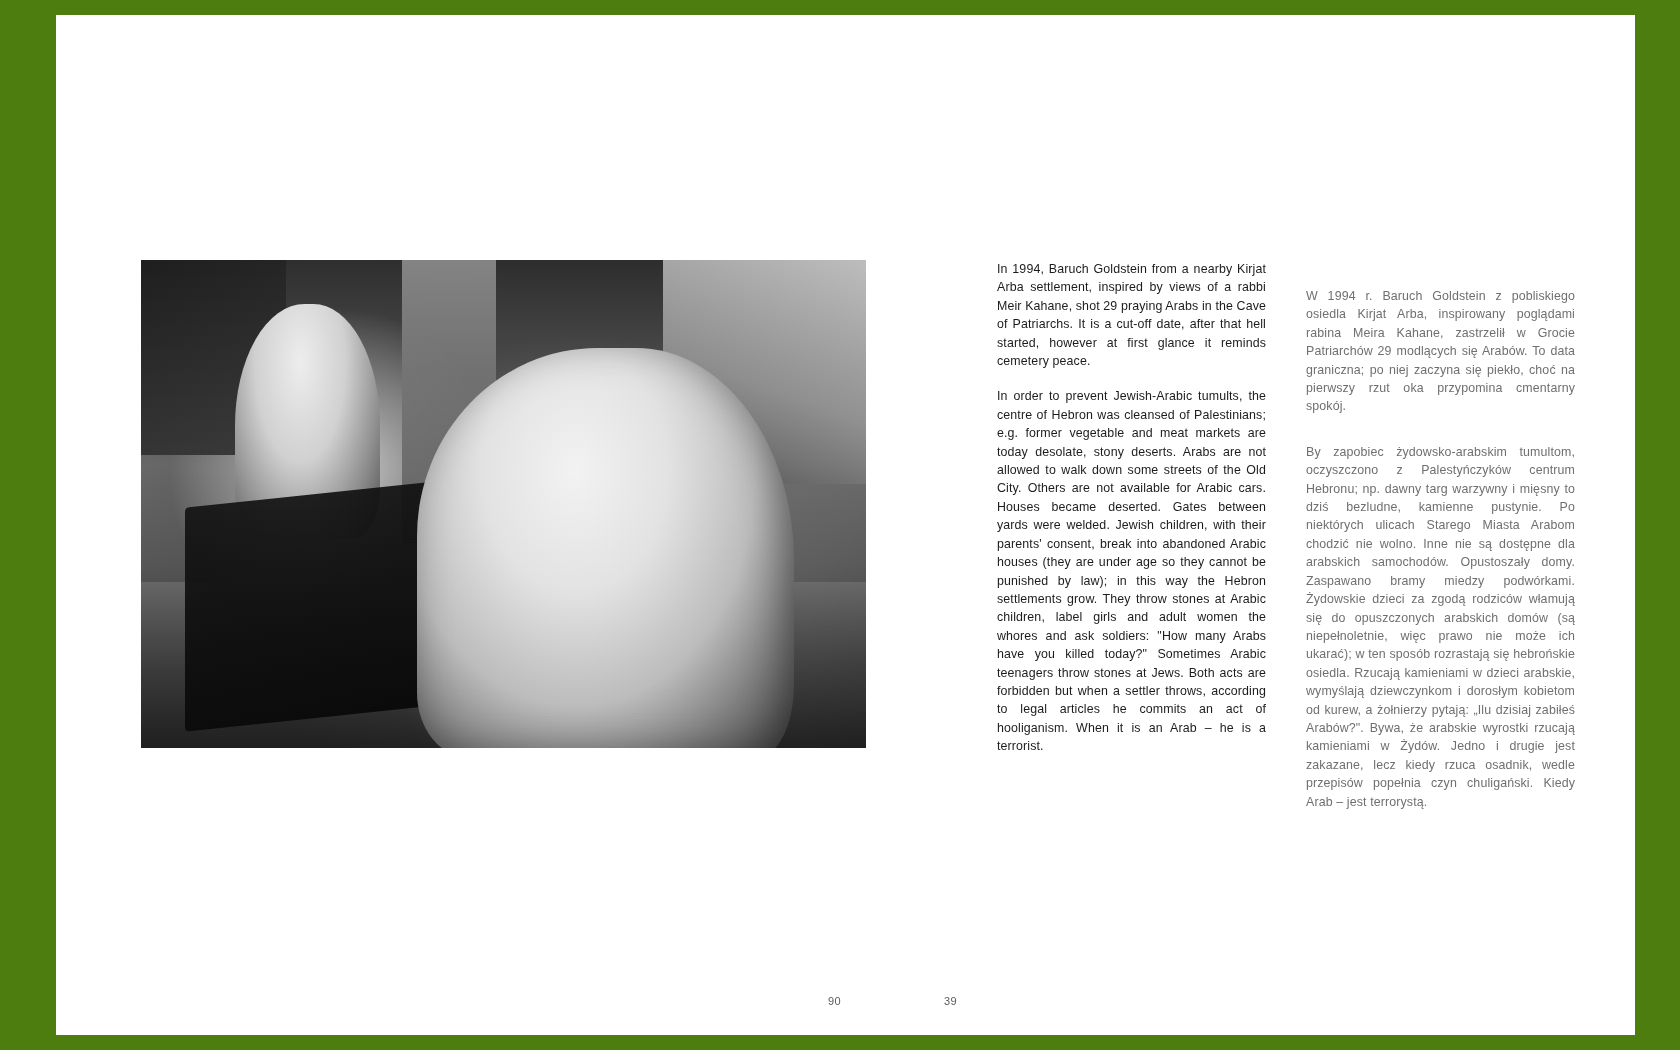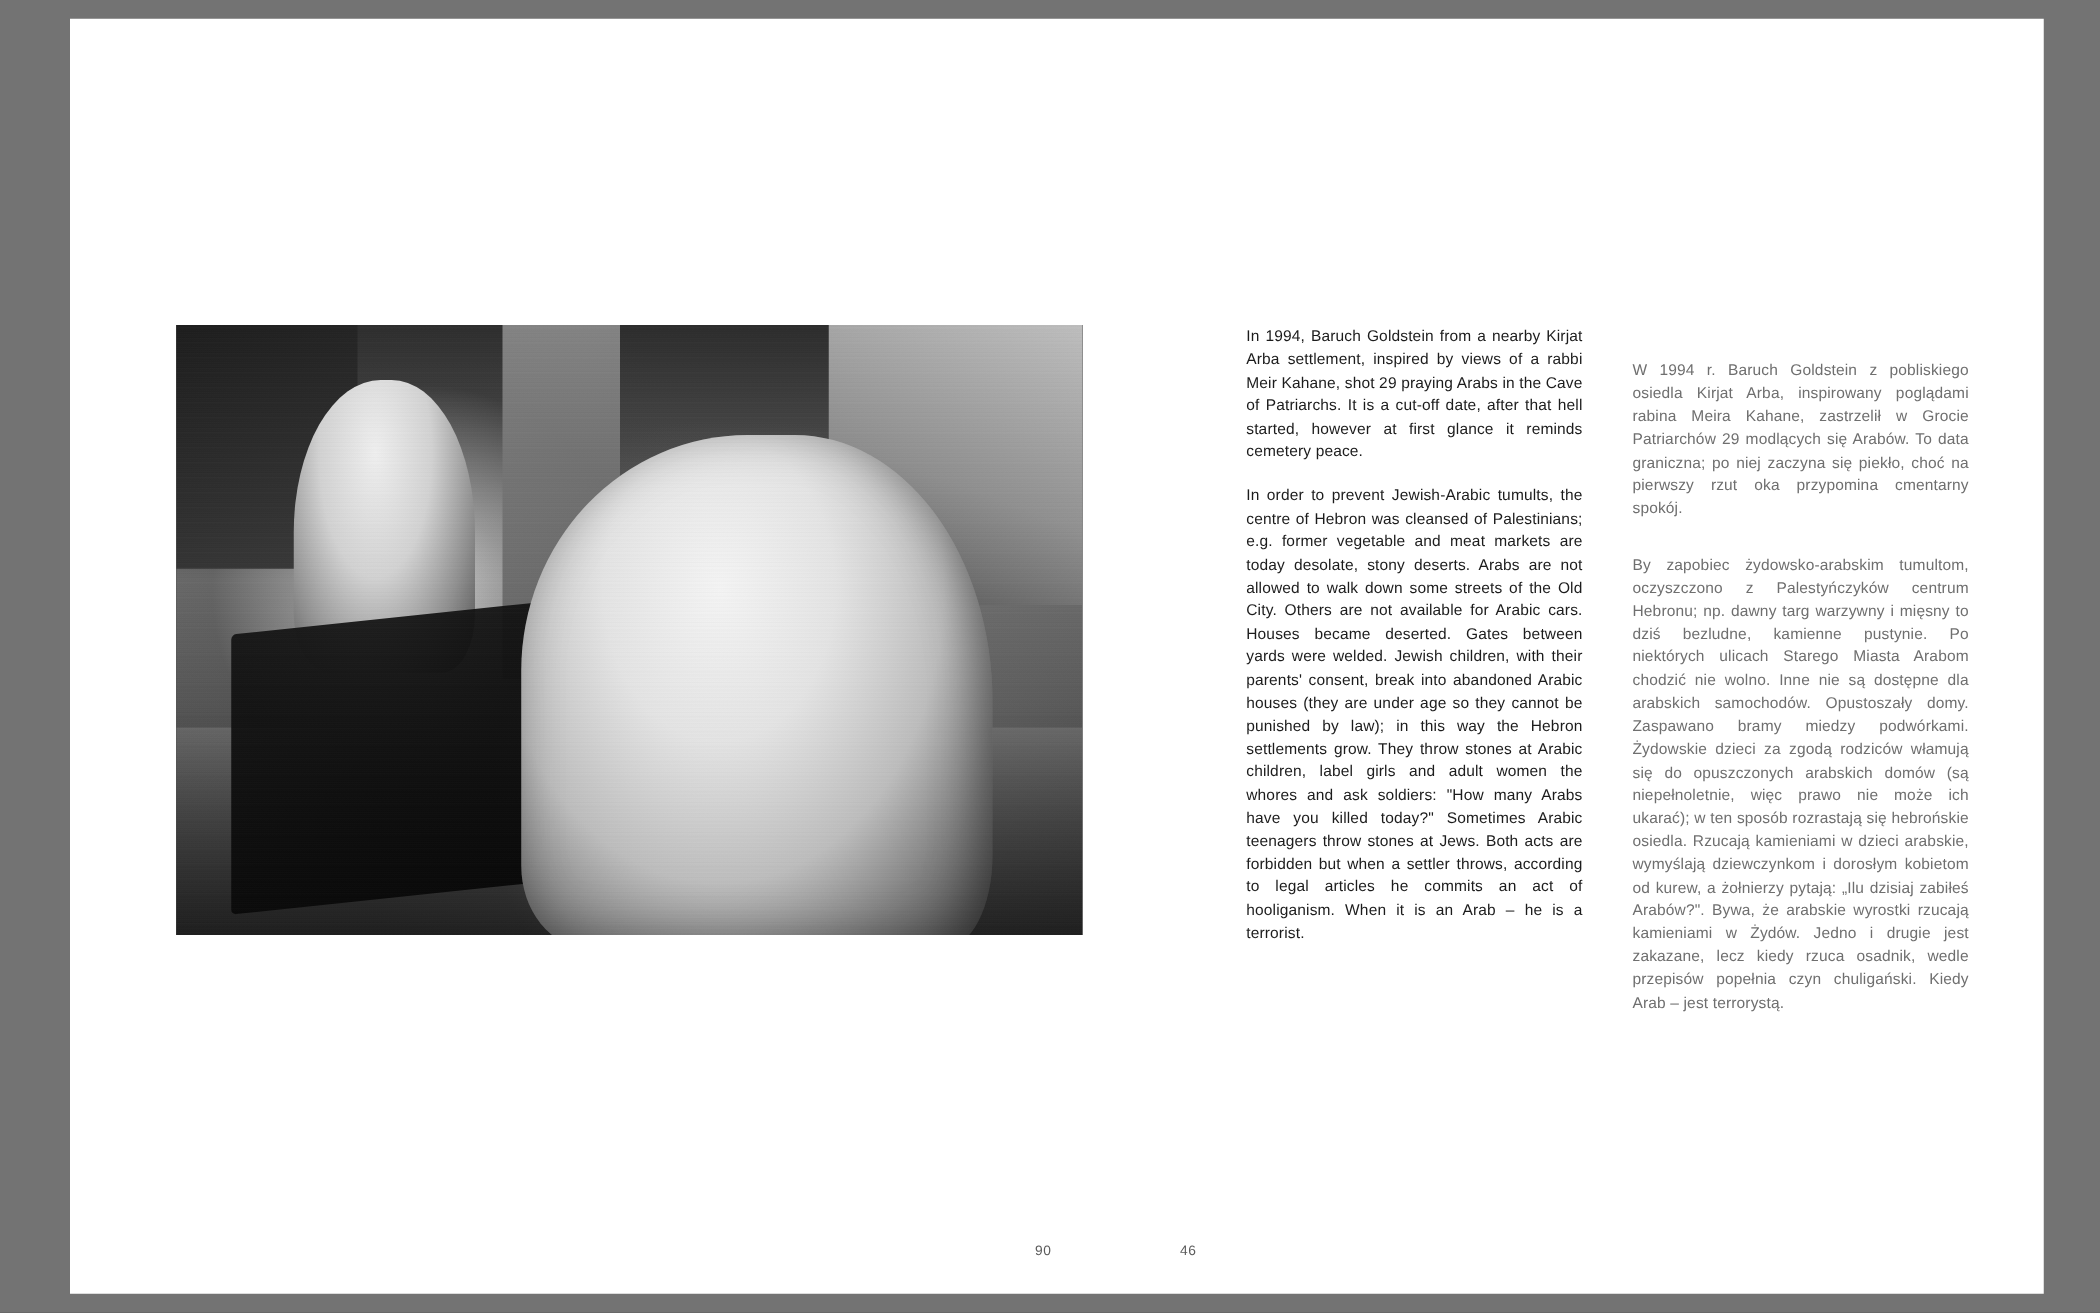--- a/index.html
+++ b/index.html
@@ -10,21 +10,21 @@
     height: 1050px;
     overflow: hidden;
     font-family: "Liberation Sans", sans-serif;
   }
 
   .viewer {
     position: absolute;
     left: 0; top: 0;
     width: 1680px;
     height: 1050px;
-    background: #737373;
+    background: #4d7c0f;
   }
 
   
   .spread {
     position: absolute;
     left: 56px;
     top: 15px;
     width: 1579px;
     height: 1020px;
     background: #ffffff;
@@ -181,16 +181,16 @@
       <p>In 1994, Baruch Goldstein from a nearby Kirjat Arba settlement, inspired by views of a rabbi Meir Kahane, shot 29 praying Arabs in the Cave of Patriarchs. It is a cut-off date, after that hell started, however at first glance it reminds cemetery peace.</p>
       <p>In order to prevent Jewish-Arabic tumults, the centre of Hebron was cleansed of Palestinians; e.g. former vegetable and meat markets are today desolate, stony deserts. Arabs are not allowed to walk down some streets of the Old City. Others are not available for Arabic cars. Houses became deserted. Gates between yards were welded. Jewish children, with their parents' consent, break into abandoned Arabic houses (they are under age so they cannot be punished by law); in this way the Hebron settlements grow. They throw stones at Arabic children, label girls and adult women the whores and ask soldiers: "How many Arabs have you killed today?" Sometimes Arabic teenagers throw stones at Jews. Both acts are forbidden but when a settler throws, according to legal articles he commits an act of hooliganism. When it is an Arab – he is a terrorist.</p>
     </div>
 
     <div class="col col-pl">
       <p>W 1994 r. Baruch Goldstein z pobliskiego osiedla Kirjat Arba, inspirowany poglądami rabina Meira Kahane, zastrzelił w Grocie Patriarchów 29 modlących się Arabów. To data graniczna; po niej zaczyna się piekło, choć na pierwszy rzut oka przypomina cmentarny spokój.</p>
       <p>By zapobiec żydowsko-arabskim tumultom, oczyszczono z Palestyńczyków centrum Hebronu; np. dawny targ warzywny i mięsny to dziś bezludne, kamienne pustynie. Po niektórych ulicach Starego Miasta Arabom chodzić nie wolno. Inne nie są dostępne dla arabskich samochodów. Opustoszały domy. Zaspawano bramy miedzy podwórkami. Żydowskie dzieci za zgodą rodziców włamują się do opuszczonych arabskich domów (są niepełnoletnie, więc prawo nie może ich ukarać); w ten sposób rozrastają się hebrońskie osiedla. Rzucają kamieniami w dzieci arabskie, wymyślają dziewczynkom i dorosłym kobietom od kurew, a żołnierzy pytają: „Ilu dzisiaj zabiłeś Arabów?". Bywa, że arabskie wyrostki rzucają kamieniami w Żydów. Jedno i drugie jest zakazane, lecz kiedy rzuca osadnik, wedle przepisów popełnia czyn chuligański. Kiedy Arab – jest terrorystą.</p>
     </div>
 
     <div class="folio folio-left">90</div>
-    <div class="folio folio-right">46</div>
+    <div class="folio folio-right">39</div>
 
   </div>
 </div>
 
 </body></html>

